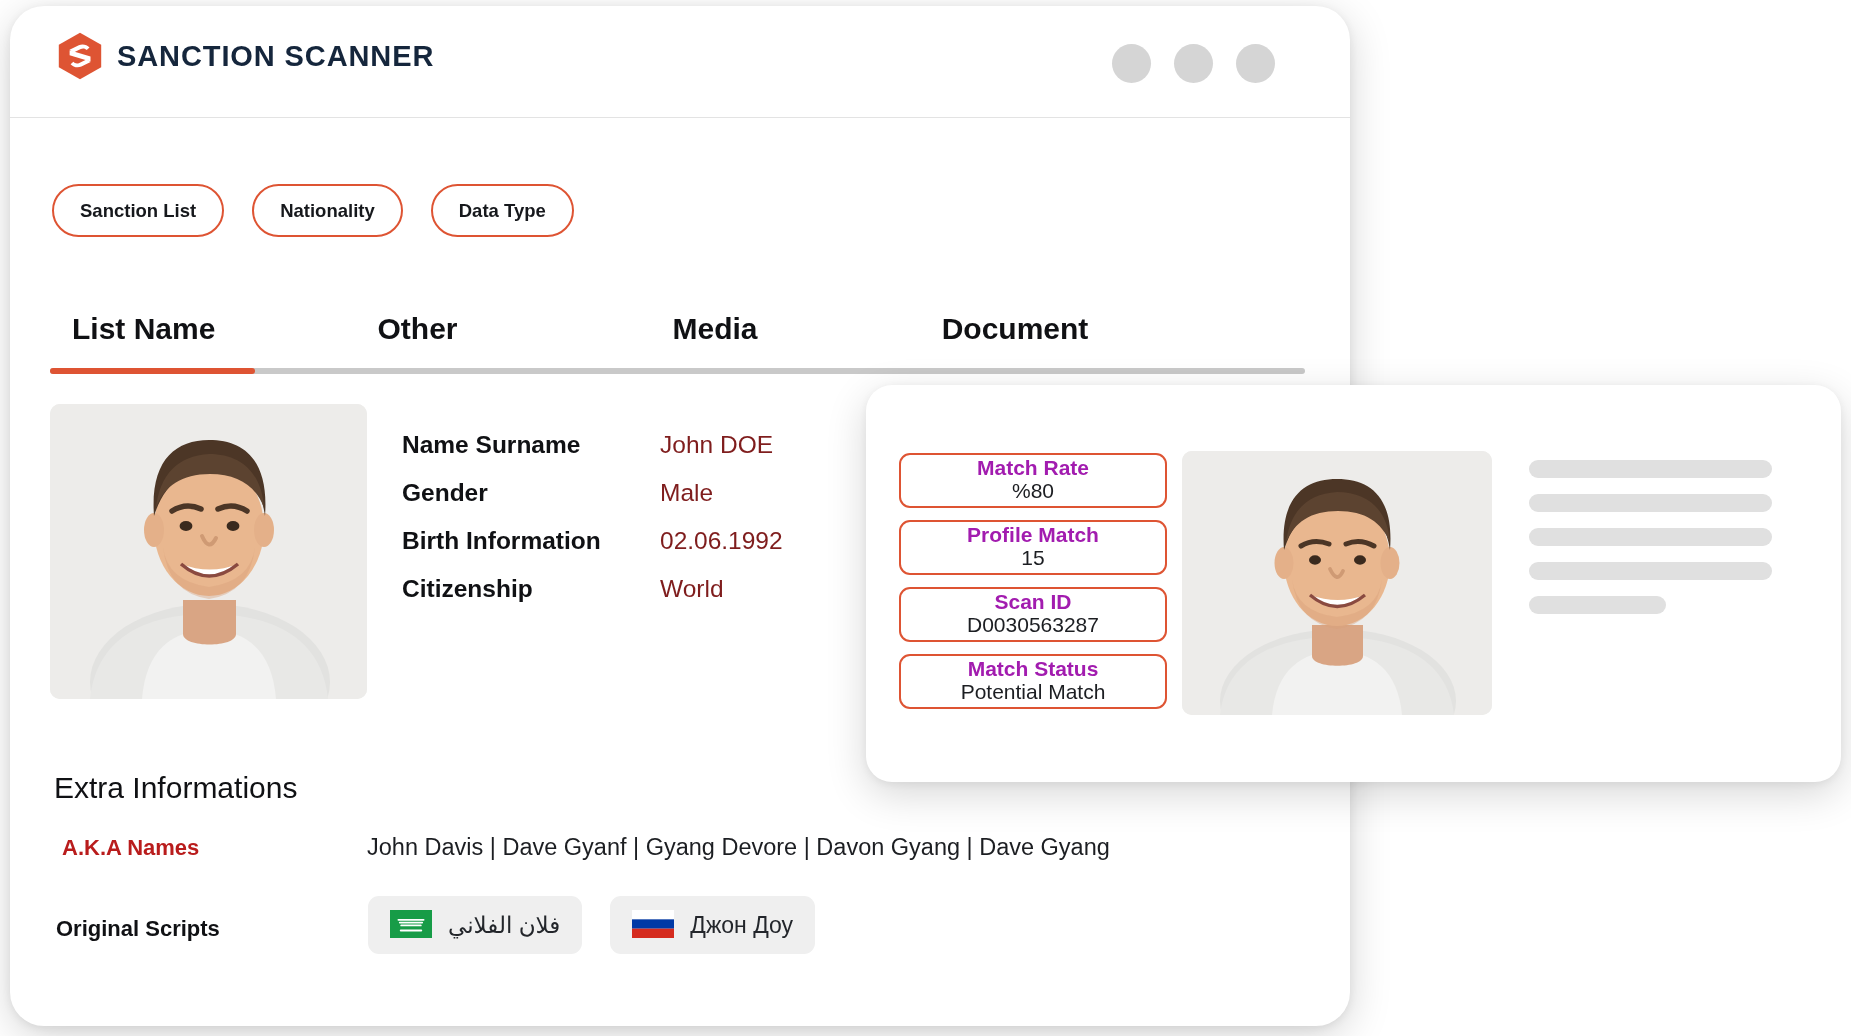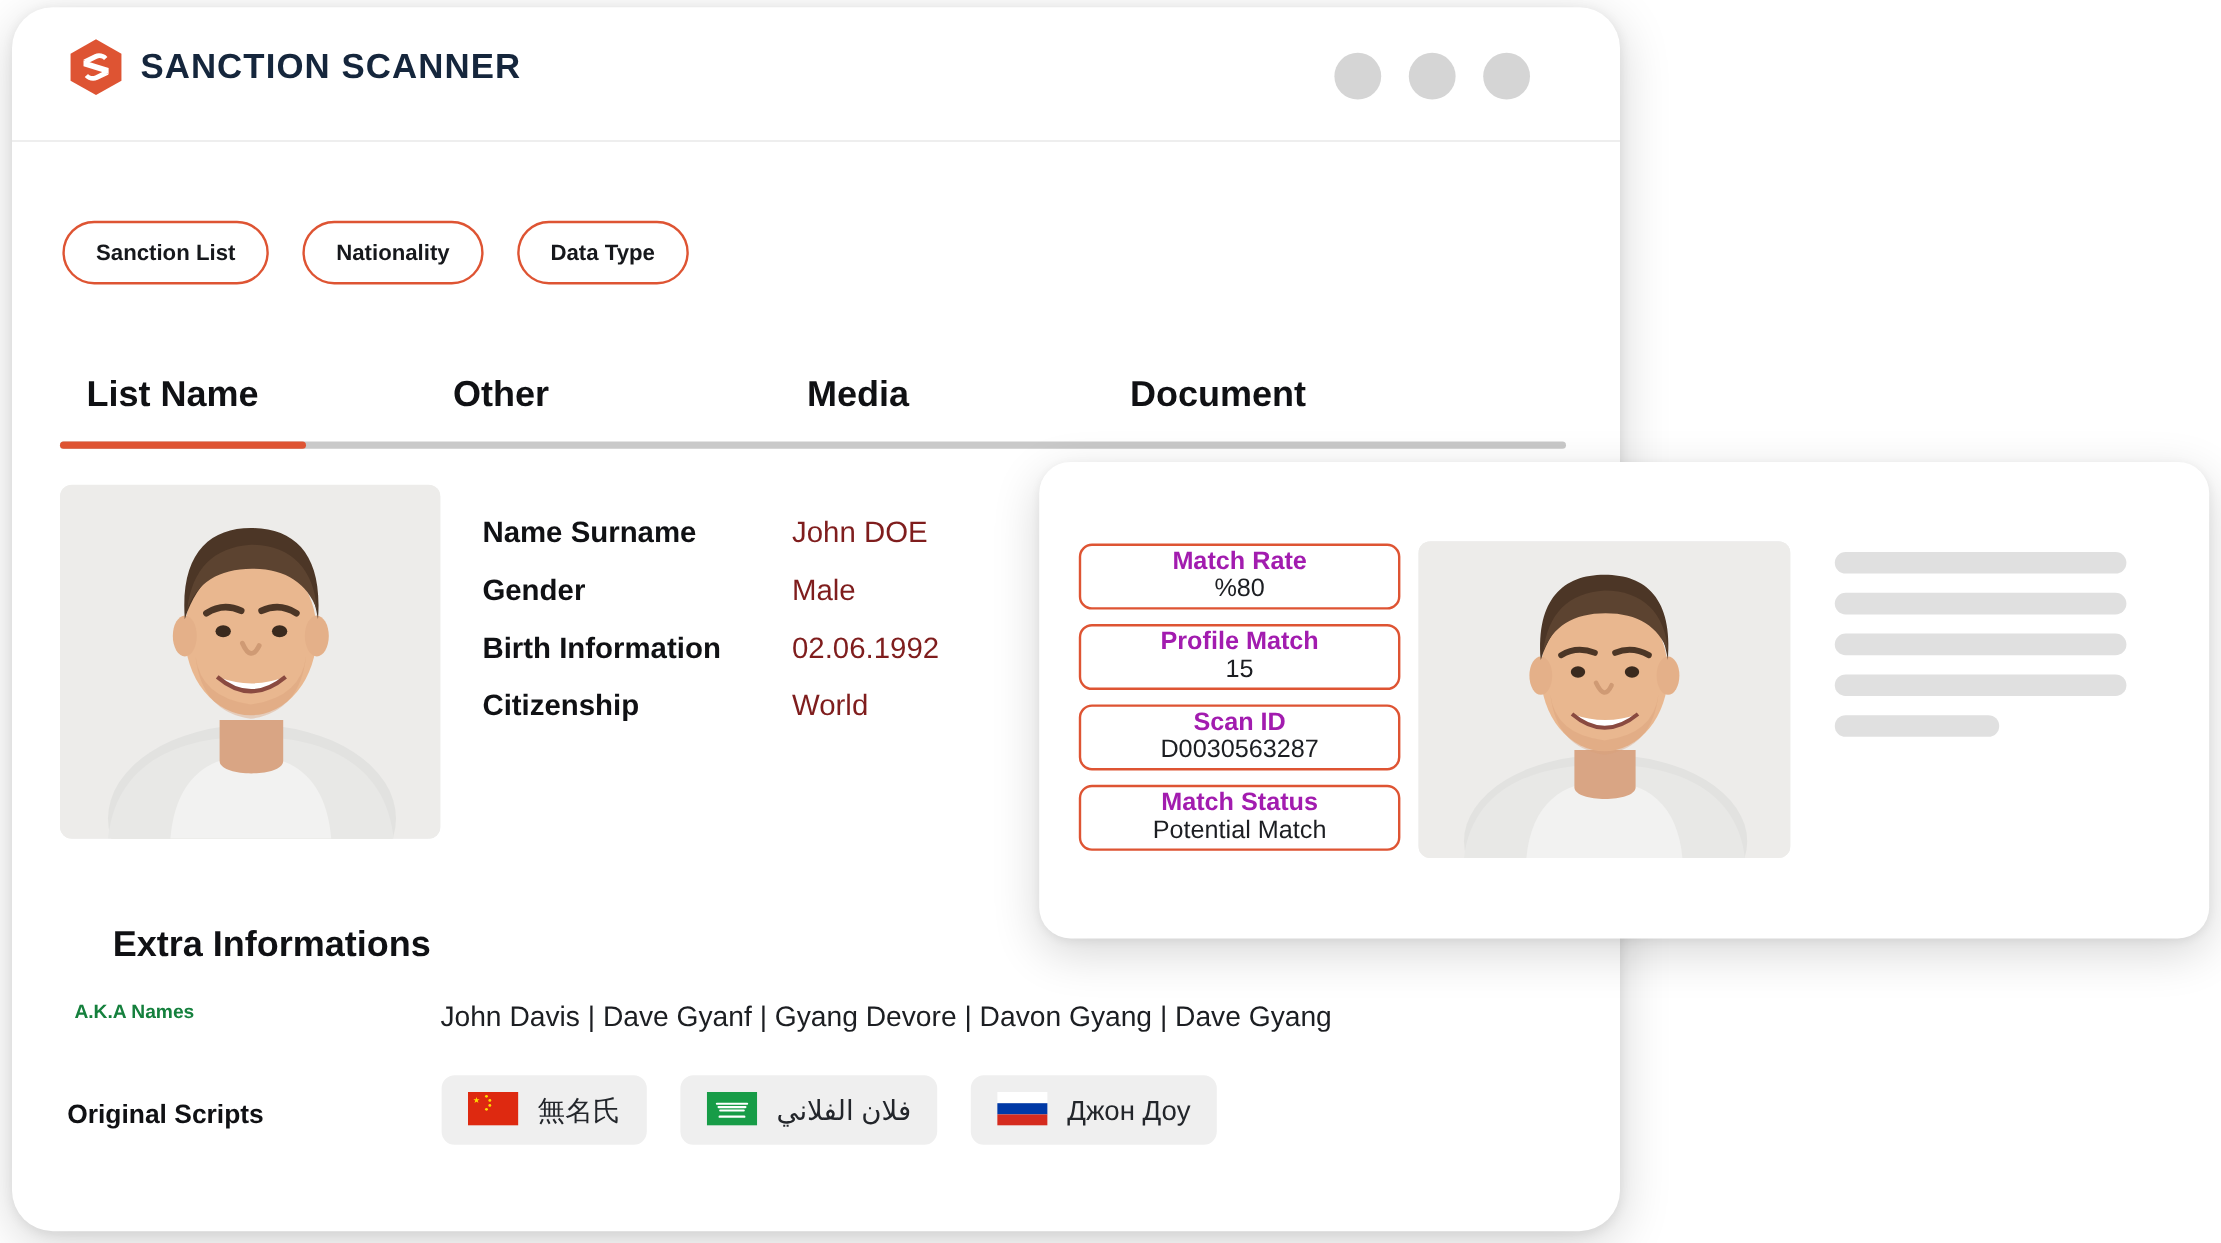--- a/index.html
+++ b/index.html
@@ -67,25 +67,25 @@
   .photo svg { display: block; width: 100%; height: 100%; }
 
   .details { position: absolute; left: 392px; top: 425px; }
   .drow { display: flex; margin-bottom: 15px; height: 33px; align-items: baseline; }
   .dlabel { width: 258px; font-size: 24.5px; font-weight: 700; color: #101114; }
   .dvalue { font-size: 24.5px; font-weight: 400; color: #7f1d1d; }
 
   
   .extra-title {
     position: absolute; left: 44px; top: 765px;
-    font-size: 30px; font-weight: 700; color: #101114; margin-left: 40px;
+    font-size: 30px; font-weight: 400; color: #101114;
   }
   .aka-label {
     position: absolute; left: 52px; top: 829px;
-    font-size: 16px; font-weight: 700; color: #15803d;
+    font-size: 22px; font-weight: 700; color: #b91c1c;
   }
   .aka-value {
     position: absolute; left: 357px; top: 828px;
     font-size: 23.5px; color: #1c1e22; white-space: nowrap;
   }
   .scripts-label {
     position: absolute; left: 46px; top: 910px;
     font-size: 22px; font-weight: 700; color: #101114;
   }
   .chips { position: absolute; left: 358px; top: 890px; display: flex; gap: 28px; }
@@ -222,33 +222,20 @@
 
     <div class="extra-title">Extra Informations</div>
     <div class="aka-label">A.K.A Names</div>
     <div class="aka-value">John Davis  | Dave Gyanf |  Gyang Devore | Davon Gyang | Dave Gyang</div>
     <div class="scripts-label">Original Scripts</div>
 
     <div class="chips">
       <div class="chip">
         <span class="flag">
           <svg viewBox="0 0 30 20" xmlns="http://www.w3.org/2000/svg">
-            <rect width="30" height="20" fill="#de2910"></rect>
-            <path d="M5 3 l1.2 3.5 -3 -2.2 h3.7 l-3 2.2 Z" fill="#ffde00"></path>
-            <circle cx="11" cy="2.6" r="0.85" fill="#ffde00"></circle>
-            <circle cx="13" cy="5" r="0.85" fill="#ffde00"></circle>
-            <circle cx="13" cy="8" r="0.85" fill="#ffde00"></circle>
-            <circle cx="11" cy="10.3" r="0.85" fill="#ffde00"></circle>
-          </svg>
-        </span>
-        <span>無名氏</span>
-      </div>
-      <div class="chip">
-        <span class="flag">
-          <svg viewBox="0 0 30 20" xmlns="http://www.w3.org/2000/svg">
             <rect width="30" height="20" fill="#179c47"></rect>
             <path d="M6 7 h18 M7 9 h16 M8 11 h14" stroke="#fff" stroke-width="1.3" stroke-linecap="round"></path>
             <rect x="7" y="14" width="16" height="1.4" rx=".7" fill="#fff"></rect>
           </svg>
         </span>
         <span dir="rtl">فلان الفلاني</span>
       </div>
       <div class="chip">
         <span class="flag">
           <svg viewBox="0 0 30 20" xmlns="http://www.w3.org/2000/svg">

